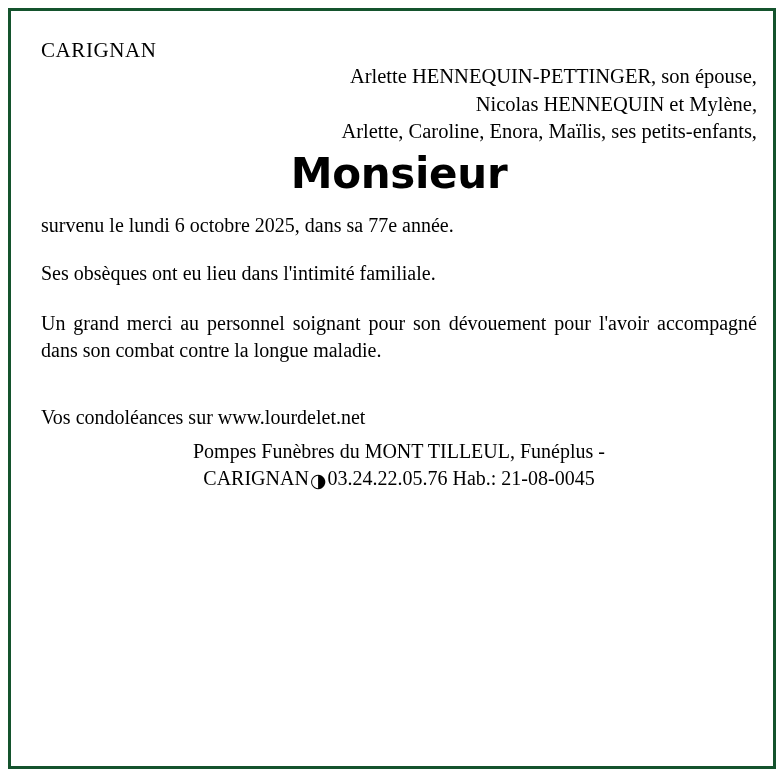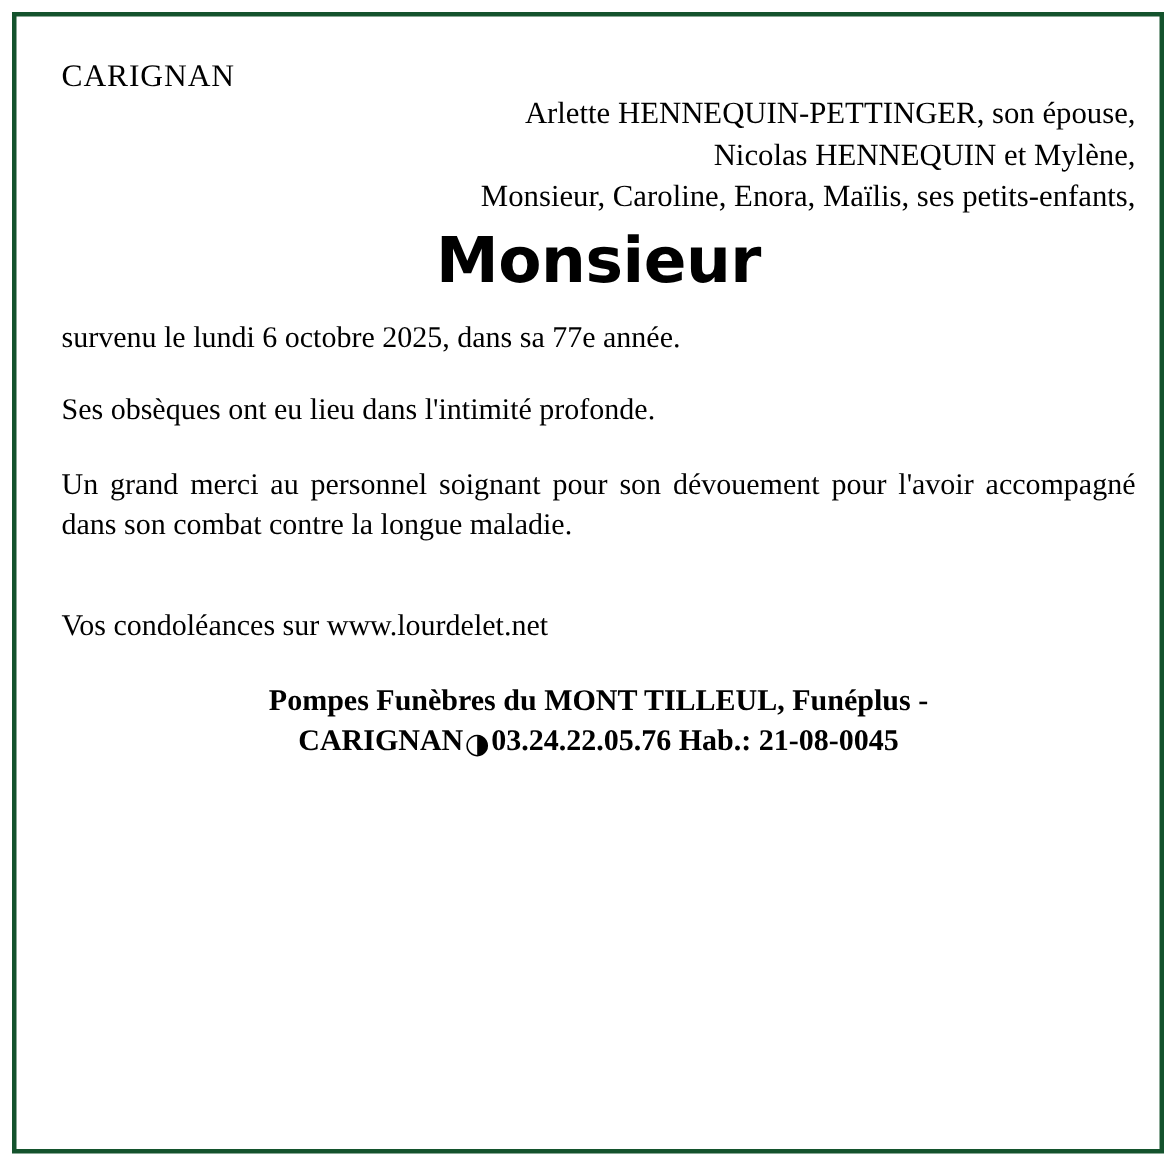--- a/index.html
+++ b/index.html
@@ -88,23 +88,23 @@
   .thanks p.j {
     text-align: justify;
     text-align-last: left;
   }
   .condol {
     margin-top: 40px;
     font-size: 20px;
     line-height: 1.3;
   }
   .footer {
-    margin-top: 24px;
+    margin-top: 8px;
     text-align: center;
-    font-weight: bold;
+    font-weight: normal;
     font-size: 20px;
     line-height: 1.35;
   }
   .footer .l2 {
     white-space: nowrap;
   }
   .phone-icon {
     display: inline-block;
     vertical-align: -2px;
     margin: 0 1px;
@@ -117,31 +117,31 @@
 
 <div class="page">
   <div class="frame">
     <div class="inner">
 
       <div class="locality">CARIGNAN</div>
 
       <div class="family">
         <div>Arlette HENNEQUIN-PETTINGER, son épouse,</div>
         <div>Nicolas HENNEQUIN et Mylène,</div>
-        <div>Monsieur, Caroline, Enora, Maïlis, ses petits-enfants,</div>
+        <div>Arlette, Caroline, Enora, Maïlis, ses petits-enfants,</div>
       </div>
 
 
       <div class="name-wrap">
         <div class="name-line1">Monsieur</div>
       </div>
 
       <div class="after-name">survenu le lundi 6 octobre 2025, dans sa 77e année.</div>
 
-      <div class="obseques">Ses obsèques ont eu lieu dans l'intimité profonde.</div>
+      <div class="obseques">Ses obsèques ont eu lieu dans l'intimité familiale.</div>
 
       <div class="thanks">
         <p class="j">Un grand merci au personnel soignant pour son dévouement pour l'avoir accompagné dans son combat contre la longue maladie.</p>
       </div>
 
       <div class="condol">Vos condoléances sur www.lourdelet.net</div>
 
       <div class="footer">
         <div>Pompes Funèbres du MONT TILLEUL, Funéplus -</div>
         <div class="l2"><span>CARIGNAN</span><span class="phone-icon">◑</span><span>03.24.22.05.76 Hab.: 21-08-0045</span></div>

